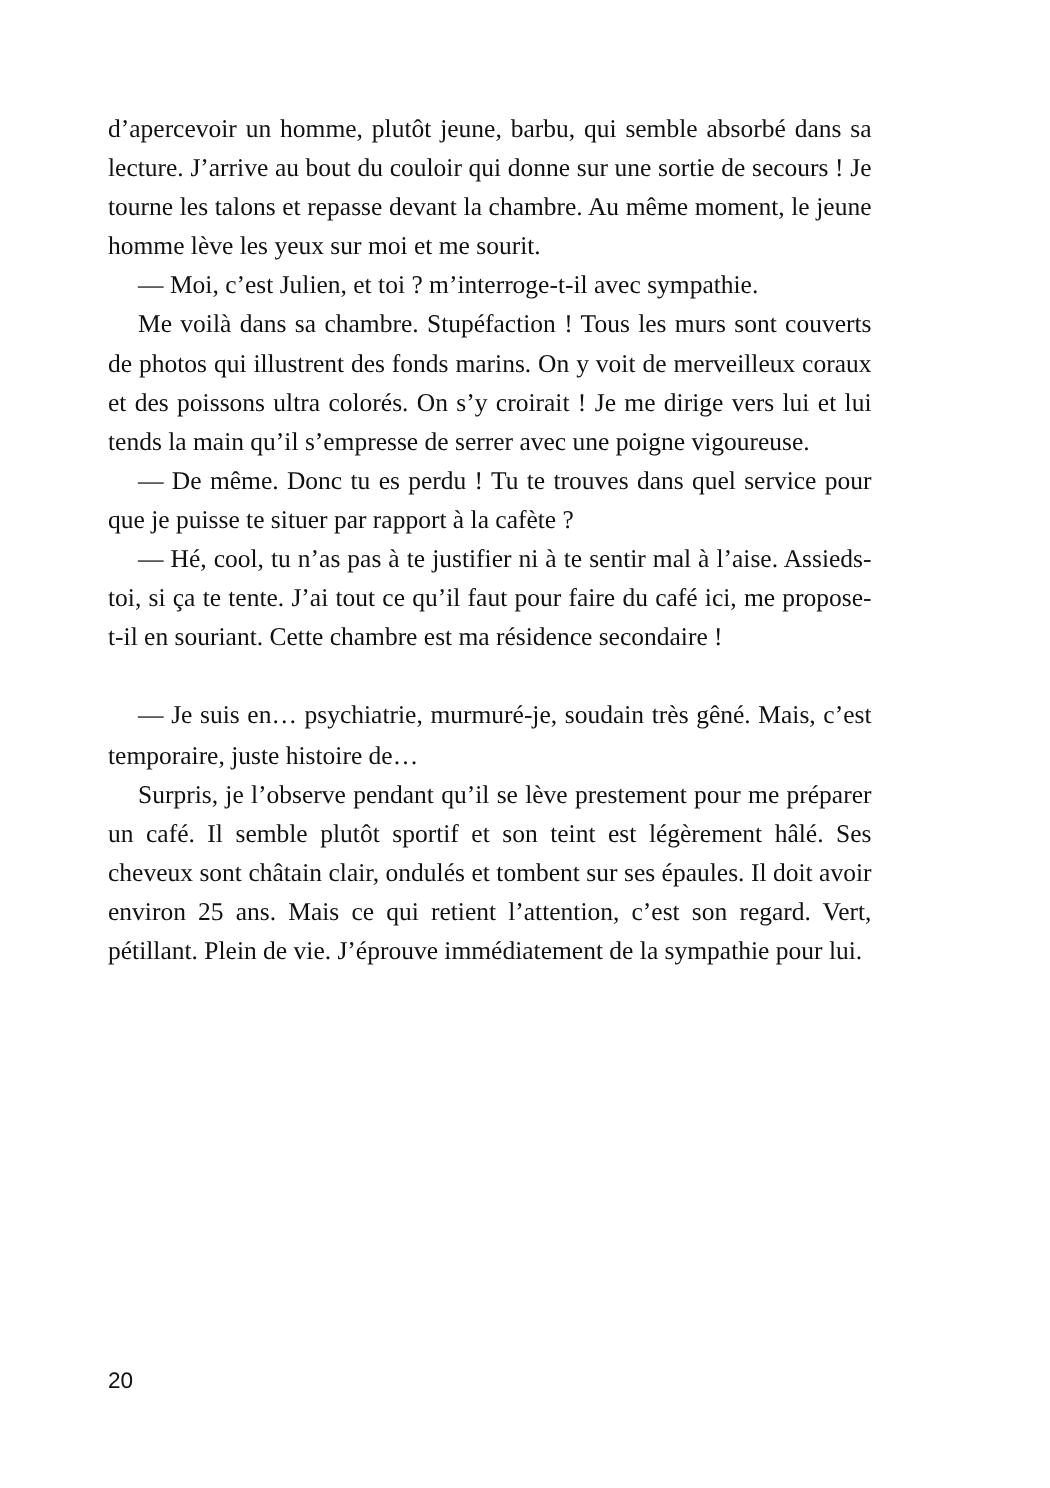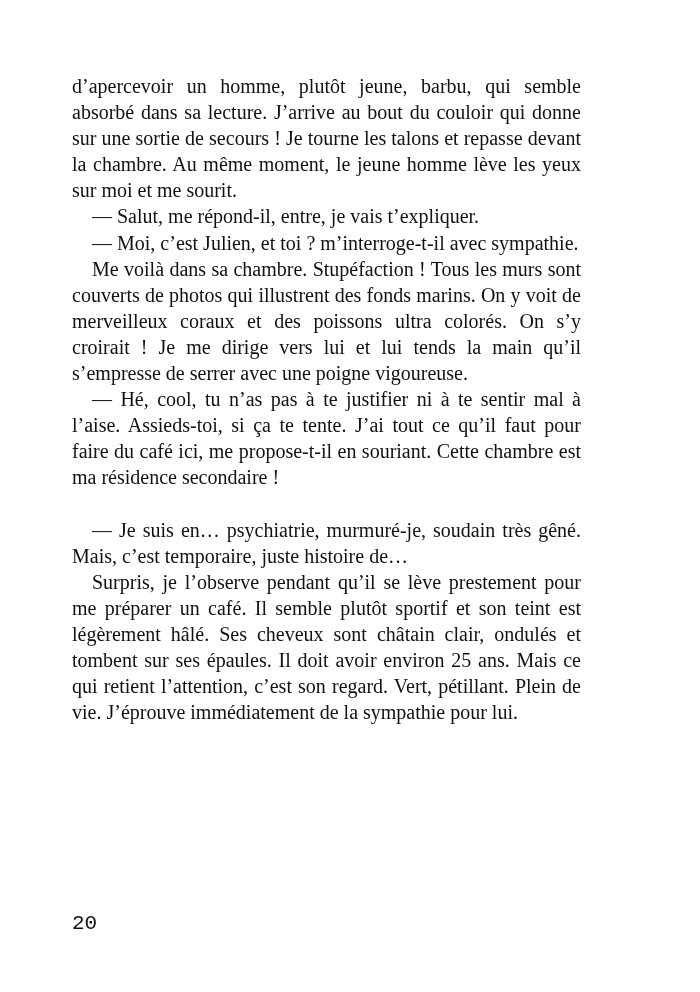--- a/index.html
+++ b/index.html
@@ -1,36 +1,36 @@
 <!DOCTYPE html>
 <html><head>
   <meta charset="utf-8">
   <style>
     html, body { margin: 0; padding: 0; background: #ffffff; }
     body { width: 700px; height: 992px; position: relative; overflow: hidden; }
     .page {
       position: absolute; left: 72px; top: 73px; width: 509px;
       font-family: "Liberation Serif", serif;
-      font-size: 20px; line-height: 26.1px; color: #111111;
+      font-size: 17px; line-height: 26.1px; color: #111111;
       text-align: justify; hyphens: none;
     }
     .page p { margin: 0; }
     .indent { text-indent: 20px; }
     .last-line-break { margin-bottom: 26.1px !important; }
     .folio {
       position: absolute; left: 72px; top: 912px;
-      font-family: Liberation Mono, monospace; font-size: 21px; color: #111111;
+      font-family: Liberation Sans, sans-serif; font-size: 15px; color: #111111;
     }
   </style>
 </head>
 <body>
 
 <div class="page">
   <p>d’apercevoir un homme, plutôt jeune, barbu, qui semble absorbé dans sa lecture. J’arrive au bout du couloir qui donne sur une sortie de secours ! Je tourne les talons et repasse devant la chambre. Au même moment, le jeune homme lève les yeux sur moi et me sourit.</p>
-  <p class="indent">— Salut, me répond-il, entre, je vais t’expliquer.</p>
   <p class="indent">— Moi, c’est Julien, et toi ? m’interroge-t-il avec sympathie.</p>
   <p class="indent">Me voilà dans sa chambre. Stupéfaction ! Tous les murs sont couverts de photos qui illustrent des fonds marins. On y voit de merveilleux coraux et des poissons ultra colorés. On s’y croirait ! Je me dirige vers lui et lui tends la main qu’il s’empresse de serrer avec une poigne vigoureuse.</p>
+  <p class="indent">— De même. Donc tu es perdu ! Tu te trouves dans quel service pour que je puisse te situer par rapport à la cafète ?</p>
   <p class="indent last-line-break">— Hé, cool, tu n’as pas à te justifier ni à te sentir mal à l’aise. Assieds-toi, si ça te tente. J’ai tout ce qu’il faut pour faire du café ici, me propose-t-il en souriant. Cette chambre est ma résidence secondaire !</p>
   <p class="indent">— Je suis en… psychiatrie, murmuré-je, soudain très gêné. Mais, c’est temporaire, juste histoire de…</p>
   <p class="indent">Surpris, je l’observe pendant qu’il se lève prestement pour me préparer un café. Il semble plutôt sportif et son teint est légèrement hâlé. Ses cheveux sont châtain clair, ondulés et tombent sur ses épaules. Il doit avoir environ 25 ans. Mais ce qui retient l’attention, c’est son regard. Vert, pétillant. Plein de vie. J’éprouve immédiatement de la sympathie pour lui.</p>
 </div>
 
 <div class="folio">20</div>
 
 </body></html>

